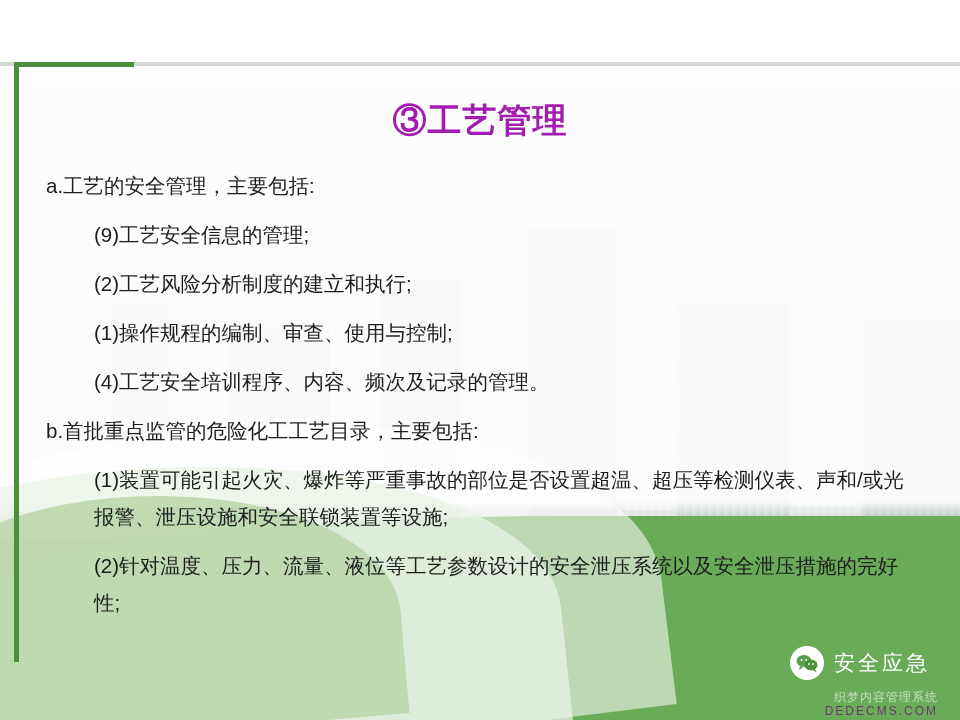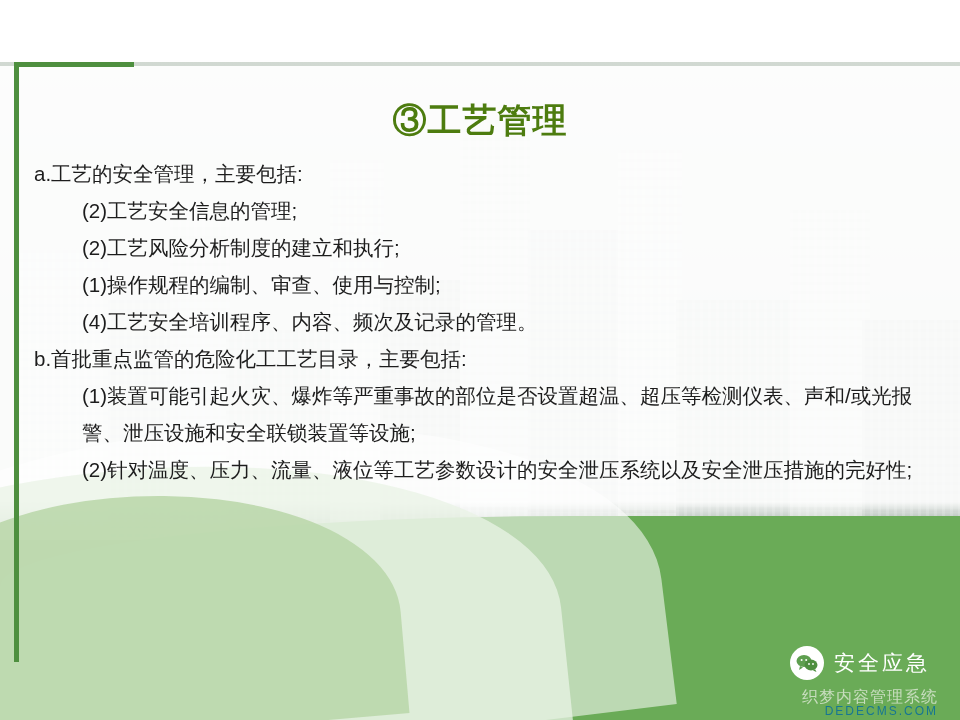--- a/index.html
+++ b/index.html
@@ -159,35 +159,35 @@
 
   
   .title {
     position: absolute;
     left: 0;
     top: 98px;
     width: 960px;
     text-align: center;
     font-size: 34px;
     font-weight: 700;
-    color: #4d7c0f;
+    color: #a21caf;
     letter-spacing: 1px;
   }
 
   .body-text {
     position: absolute;
     left: 34px;
     top: 155px;
     width: 900px;
     color: #1d1d1d;
     font-size: 20.5px;
     line-height: 37px;
   }
   .body-text p {
-    margin: 0;
+    margin: 12px;
     white-space: nowrap;
   }
   .body-text p.indent {
     padding-left: 48px;
   }
   .body-text p.hang {
     padding-left: 48px;
     white-space: normal;
   }
 
@@ -218,26 +218,26 @@
 
   .watermark {
     position: absolute;
     right: 22px;
     bottom: 2px;
     text-align: right;
     line-height: 14px;
   }
   .wm-1 {
     color: #d8e6d0;
-    font-size: 16px;
+    font-size: 12px;
     letter-spacing: 1px;
     opacity: .85;
   }
   .wm-2 {
-    color: #0369a1;
+    color: #701a75;
     font-size: 12px;
     letter-spacing: 2px;
     opacity: .8;
   }
 </style>
 </head>
 <body>
 
 <div id="slide">
 
@@ -270,21 +270,21 @@
   <div class="swoosh-b"></div>
   <div class="swoosh-c"></div>
 
   <div class="top-left-corner"></div>
   <div class="left-bar"></div>
 
   <div class="title">③工艺管理</div>
 
   <div class="body-text">
     <p>a.工艺的安全管理，主要包括:</p>
-    <p class="indent">(2)工艺安全信息的管理;</p>
+    <p class="indent">(9)工艺安全信息的管理;</p>
     <p class="indent">(2)工艺风险分析制度的建立和执行;</p>
     <p class="indent">(1)操作规程的编制、审查、使用与控制;</p>
     <p class="indent">(4)工艺安全培训程序、内容、频次及记录的管理。</p>
 
     <p>b.首批重点监管的危险化工工艺目录，主要包括:</p>
     <p class="hang">(1)装置可能引起火灾、爆炸等严重事故的部位是否设置超温、超压等检测仪表、声和/或光报警、泄压设施和安全联锁装置等设施;</p>
     <p class="hang">(2)针对温度、压力、流量、液位等工艺参数设计的安全泄压系统以及安全泄压措施的完好性;</p>
   </div>
 
   <div class="footer-logo">

